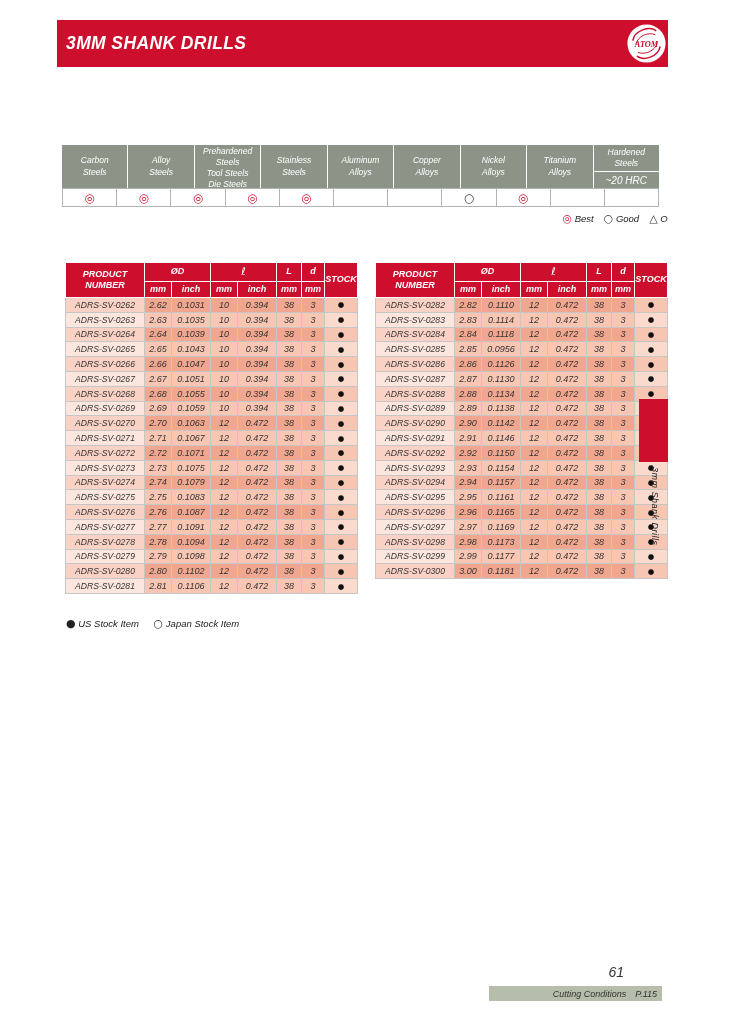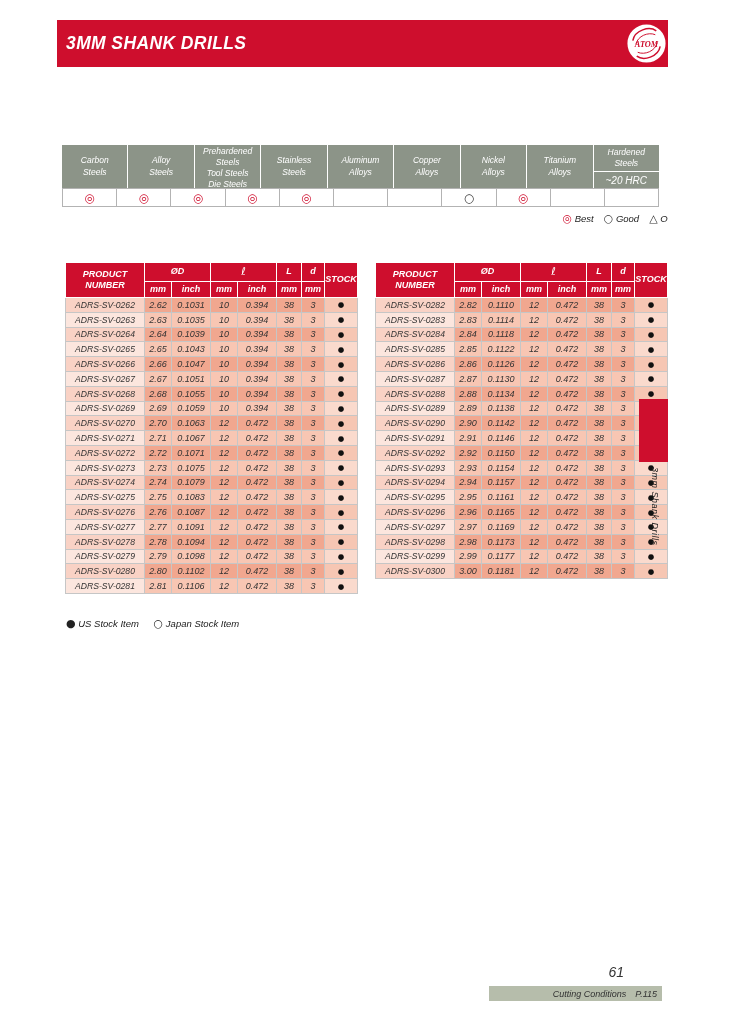--- a/index.html
+++ b/index.html
@@ -423,21 +423,21 @@
           <td class="col2">0.1118</td>
           <td class="col3">12</td>
           <td class="col4">0.472</td>
           <td class="col5">38</td>
           <td class="col6">3</td>
           <td class="col7">●</td>
         </tr>
         <tr class="row-b">
           <td class="col0">ADRS-SV-0285</td>
           <td class="col1">2.85</td>
-          <td class="col2">0.1122</td>
+          <td class="col2">0.0956</td>
           <td class="col3">12</td>
           <td class="col4">0.472</td>
           <td class="col5">38</td>
           <td class="col6">3</td>
           <td class="col7">●</td>
         </tr>
         <tr class="row-a">
           <td class="col0">ADRS-SV-0286</td>
           <td class="col1">2.86</td>
           <td class="col2">0.1126</td>

